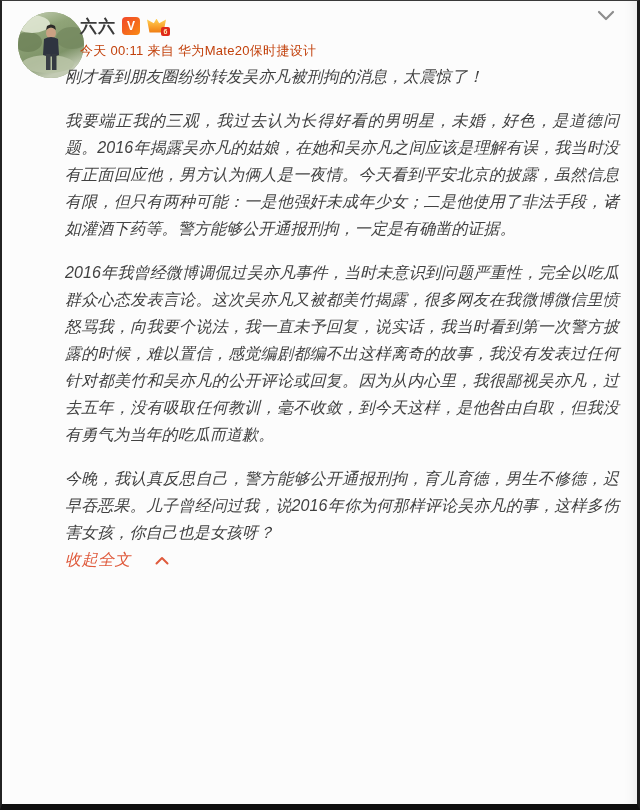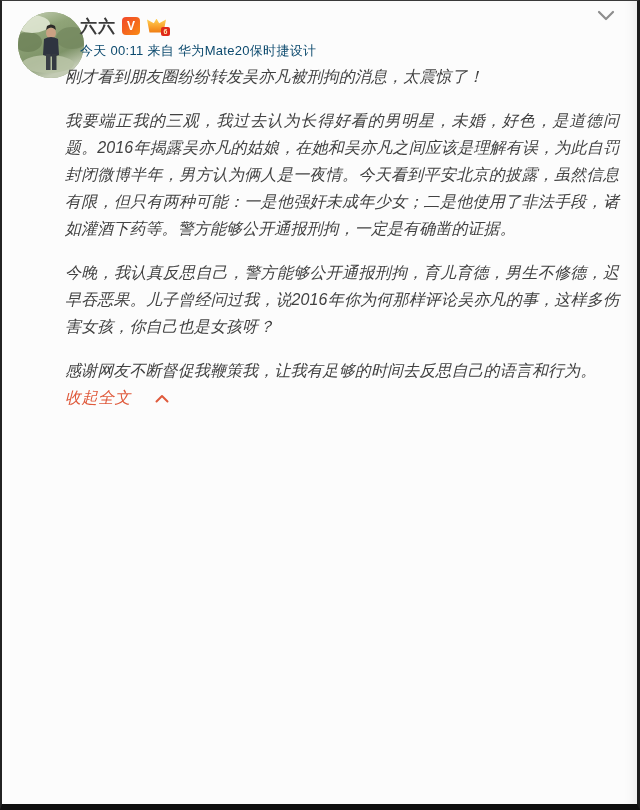--- a/index.html
+++ b/index.html
@@ -32,21 +32,21 @@
     position:absolute; left:0; top:1px; width:19px; height:14px;
     background:linear-gradient(180deg,#ffd257 0%,#f9a12c 55%,#ef7b12 100%);
     clip-path:polygon(50% 0%, 64% 34%, 100% 8%, 87% 100%, 13% 100%, 0% 8%, 36% 34%);
   }
   .badge-vip .vip-num {
     position:absolute; right:-2px; bottom:-1px; width:9px; height:9px;
     background:#e02918; border-radius:2px; color:#ffe9b0;
     font-size:7px; line-height:9px; text-align:center; font-weight:bold;
   }
   .meta-row { position:absolute; left:78px; top:41px; font-size:13px; color:#a2a2a2; letter-spacing:0.3px; }
-  .meta-row span { color:#0c4a6e; }
+  .meta-row span { color:#c2410c; }
   .chevron-down { position:absolute; right:22px; top:9px; width:18px; height:12px; cursor:pointer; }
   
   .post-body { position:absolute; left:63px; top:62px; width:554px;font-style:italic; }
   .post-body p {
     font-size:16px; line-height:27px; color:#414141;
     margin:0 0 17px 0; word-break:break-all; text-align:justify; letter-spacing:0.1px;
   }
   .post-body p:last-of-type { margin-bottom:0; }
   .collapse-row { margin-top:4px; display:flex; align-items:center; cursor:pointer;gap:12px; }
   .collapse-label { font-size:16px; color:#df5a3c; letter-spacing:0.5px; }
@@ -96,23 +96,23 @@
     <span>华为Mate20保时捷设计</span>
   </div>
 
   <svg class="chevron-down" viewBox="0 0 18 12">
     <polyline points="2,2 9,9 16,2" fill="none" stroke="#8d8d8d" stroke-width="2.2" stroke-linecap="round" stroke-linejoin="round"></polyline>
   </svg>
 
   <div class="post-body">
 
   <p class="para">刚才看到朋友圈纷纷转发吴亦凡被刑拘的消息，太震惊了！</p>
-      <p class="para">我要端正我的三观，我过去认为长得好看的男明星，未婚，好色，是道德问题。2016年揭露吴亦凡的姑娘，在她和吴亦凡之间应该是理解有误，为此自罚封闭微博半年，男方认为俩人是一夜情。今天看到平安北京的披露，虽然信息有限，但只有两种可能：一是他强奸未成年少女；二是他使用了非法手段，诸如灌酒下药等。警方能够公开通报刑拘，一定是有确凿的证据。</p>
+      <p class="para">我要端正我的三观，我过去认为长得好看的男明星，未婚，好色，是道德问题。2016年揭露吴亦凡的姑娘，在她和吴亦凡之间应该是理解有误，我当时没有正面回应他，男方认为俩人是一夜情。今天看到平安北京的披露，虽然信息有限，但只有两种可能：一是他强奸未成年少女；二是他使用了非法手段，诸如灌酒下药等。警方能够公开通报刑拘，一定是有确凿的证据。</p>
+      <p class="para">2016年我曾经微博调侃过吴亦凡事件，当时未意识到问题严重性，完全以吃瓜群众心态发表言论。这次吴亦凡又被都美竹揭露，很多网友在我微博微信里愤怒骂我，向我要个说法，我一直未予回复，说实话，我当时看到第一次警方披露的时候，难以置信，感觉编剧都编不出这样离奇的故事，我没有发表过任何针对都美竹和吴亦凡的公开评论或回复。因为从内心里，我很鄙视吴亦凡，过去五年，没有吸取任何教训，毫不收敛，到今天这样，是他咎由自取，但我没有勇气为当年的吃瓜而道歉。</p>
       <p class="para">今晚，我认真反思自己，警方能够公开通报刑拘，育儿育德，男生不修德，迟早吞恶果。儿子曾经问过我，说2016年你为何那样评论吴亦凡的事，这样多伤害女孩，你自己也是女孩呀？</p>
-      <p class="para">感谢网友不断督促我鞭策我，让我有足够的时间去反思自己的语言和行为。</p>
       <div class="collapse-row">
         <span class="collapse-label">收起全文</span>
         <svg class="chevron-up" viewBox="0 0 14 9">
           <polyline points="1.5,7.5 7,2 12.5,7.5" fill="none" stroke="#df5a3c" stroke-width="2" stroke-linecap="round" stroke-linejoin="round"></polyline>
         </svg>
       </div>
     </div>
 
   <div class="post-body" style="top:auto; bottom:0; height:0; overflow:visible;"></div>
 

